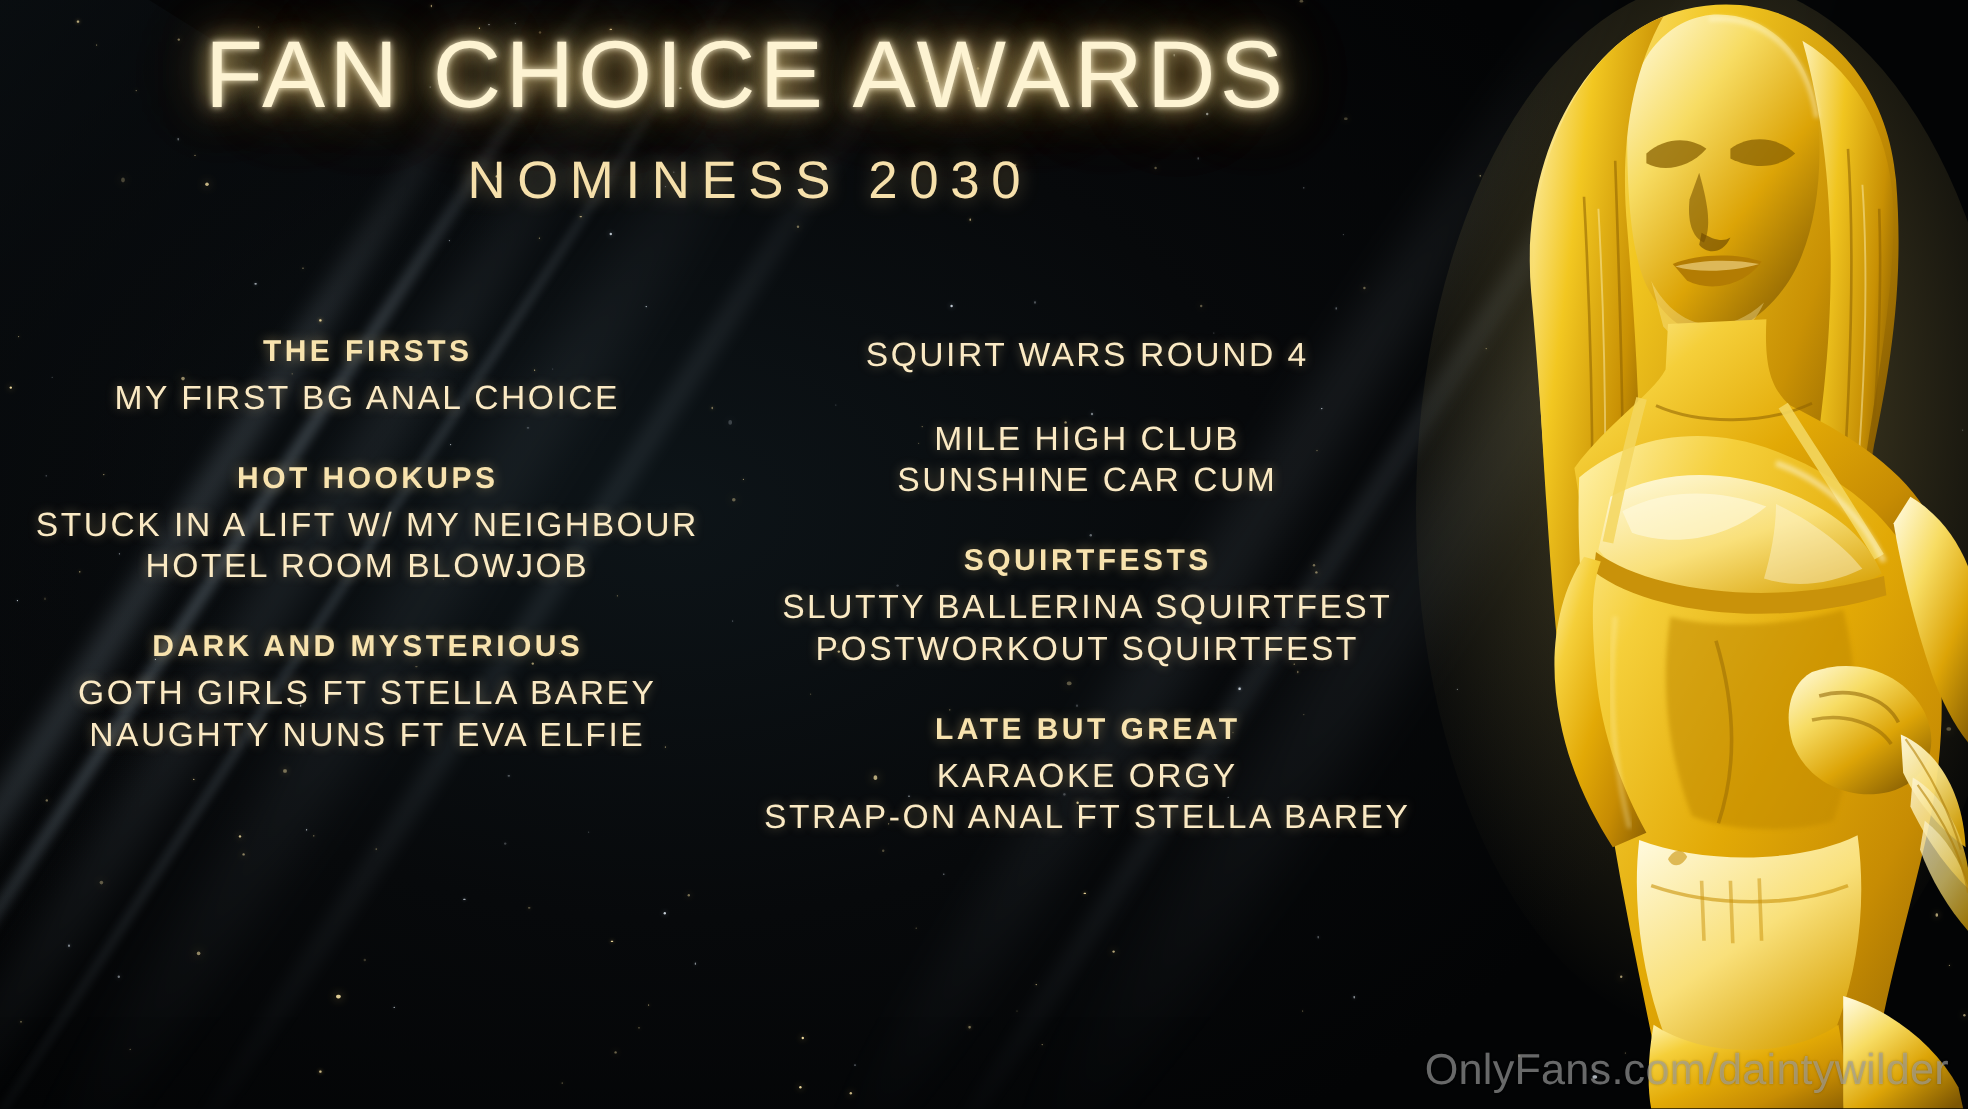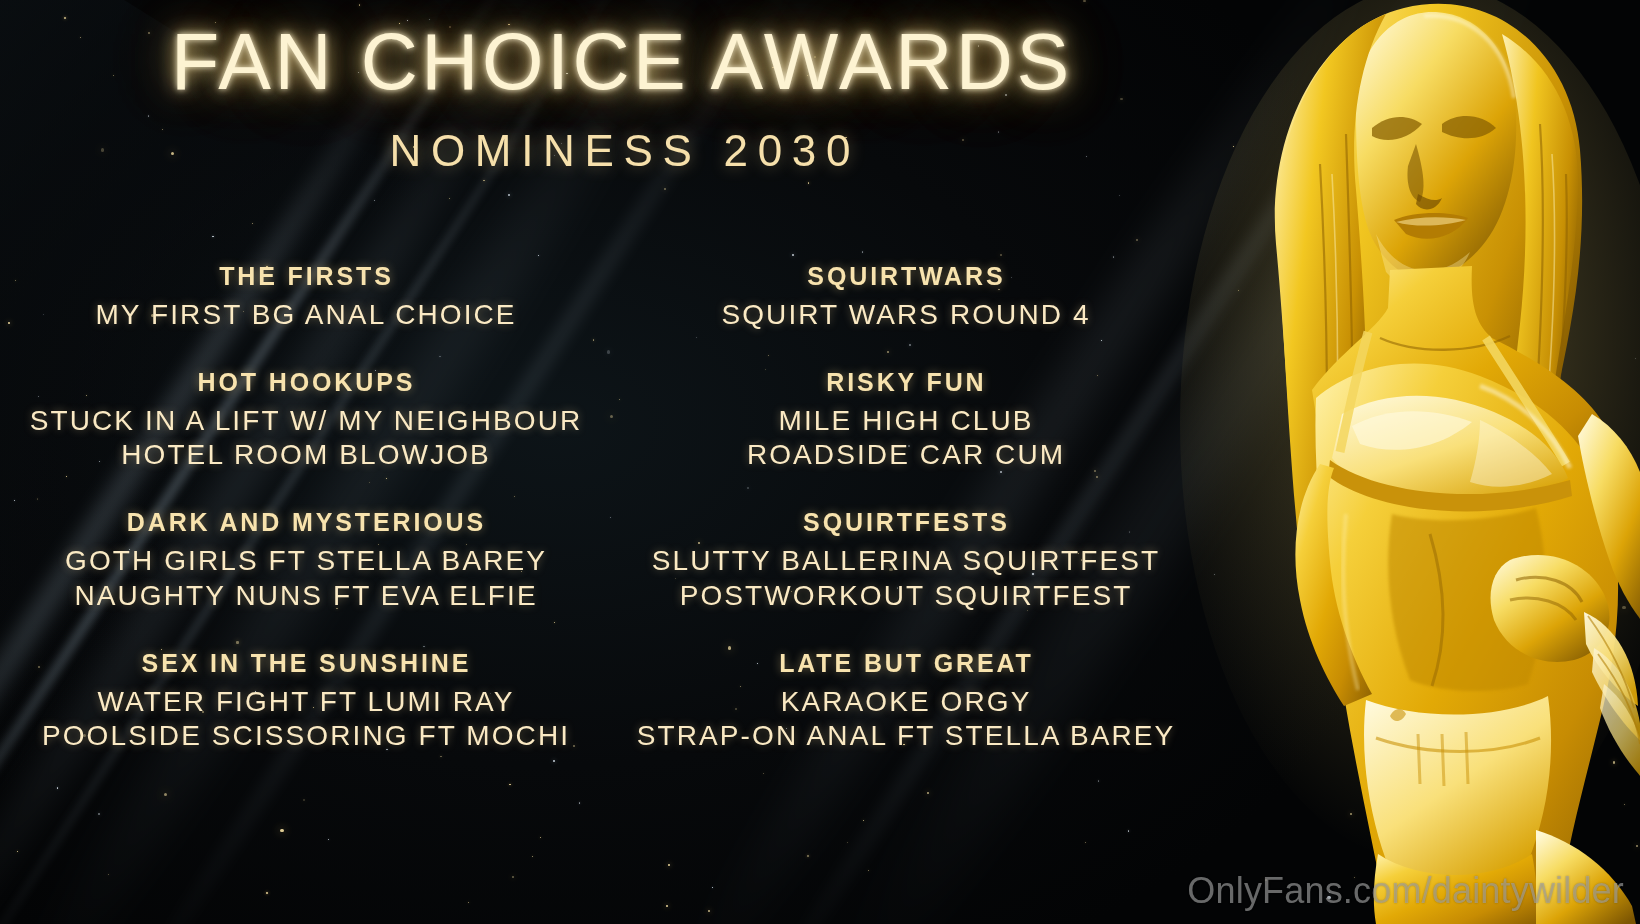--- a/index.html
+++ b/index.html
@@ -93,21 +93,21 @@
   }
 
   
   .columns{
     position:absolute;
     left:0; top:262px;
     width:1200px;
     display:flex;
     z-index:5;
   }
-  .col{flex:1 1 50%;}
+  .col{flex:1 1 50%;margin-top:17px;}
   .col-left{width:610px;flex:0 0 610px;}
   .col-right{width:590px;flex:0 0 590px;}
   .cat{margin-bottom:36px;text-align:center;}
   .cat:last-child{margin-bottom:0;}
   .cat-title{
     font-size:25px;
     font-weight:700;
     letter-spacing:.115em;
     text-indent:.115em;
     color:#f8e3ae;
@@ -497,35 +497,28 @@
         <div class="cat">
           <div class="cat-title">HOT HOOKUPS</div>
           <div class="nom">STUCK IN A LIFT W/ MY NEIGHBOUR</div>
           <div class="nom">HOTEL ROOM BLOWJOB</div>
         </div>
         <div class="cat">
           <div class="cat-title">DARK AND MYSTERIOUS</div>
           <div class="nom">GOTH GIRLS FT STELLA BAREY</div>
           <div class="nom">NAUGHTY NUNS FT EVA ELFIE</div>
         </div>
-        <div class="cat">
-          <div class="cat-title">SEX IN THE SUNSHINE</div>
-          <div class="nom">WATER FIGHT FT LUMI RAY</div>
-          <div class="nom">POOLSIDE SCISSORING FT MOCHI</div>
-        </div>
       </div>
     <div class="col col-right" id="col-right">
         <div class="cat">
-          <div class="cat-title">SQUIRTWARS</div>
           <div class="nom">SQUIRT WARS ROUND 4</div>
         </div>
         <div class="cat">
-          <div class="cat-title">RISKY FUN</div>
           <div class="nom">MILE HIGH CLUB</div>
-          <div class="nom">ROADSIDE CAR CUM</div>
+          <div class="nom">SUNSHINE CAR CUM</div>
         </div>
         <div class="cat">
           <div class="cat-title">SQUIRTFESTS</div>
           <div class="nom">SLUTTY BALLERINA SQUIRTFEST</div>
           <div class="nom">POSTWORKOUT SQUIRTFEST</div>
         </div>
         <div class="cat">
           <div class="cat-title">LATE BUT GREAT</div>
           <div class="nom">KARAOKE ORGY</div>
           <div class="nom">STRAP-ON ANAL FT STELLA BAREY</div>

